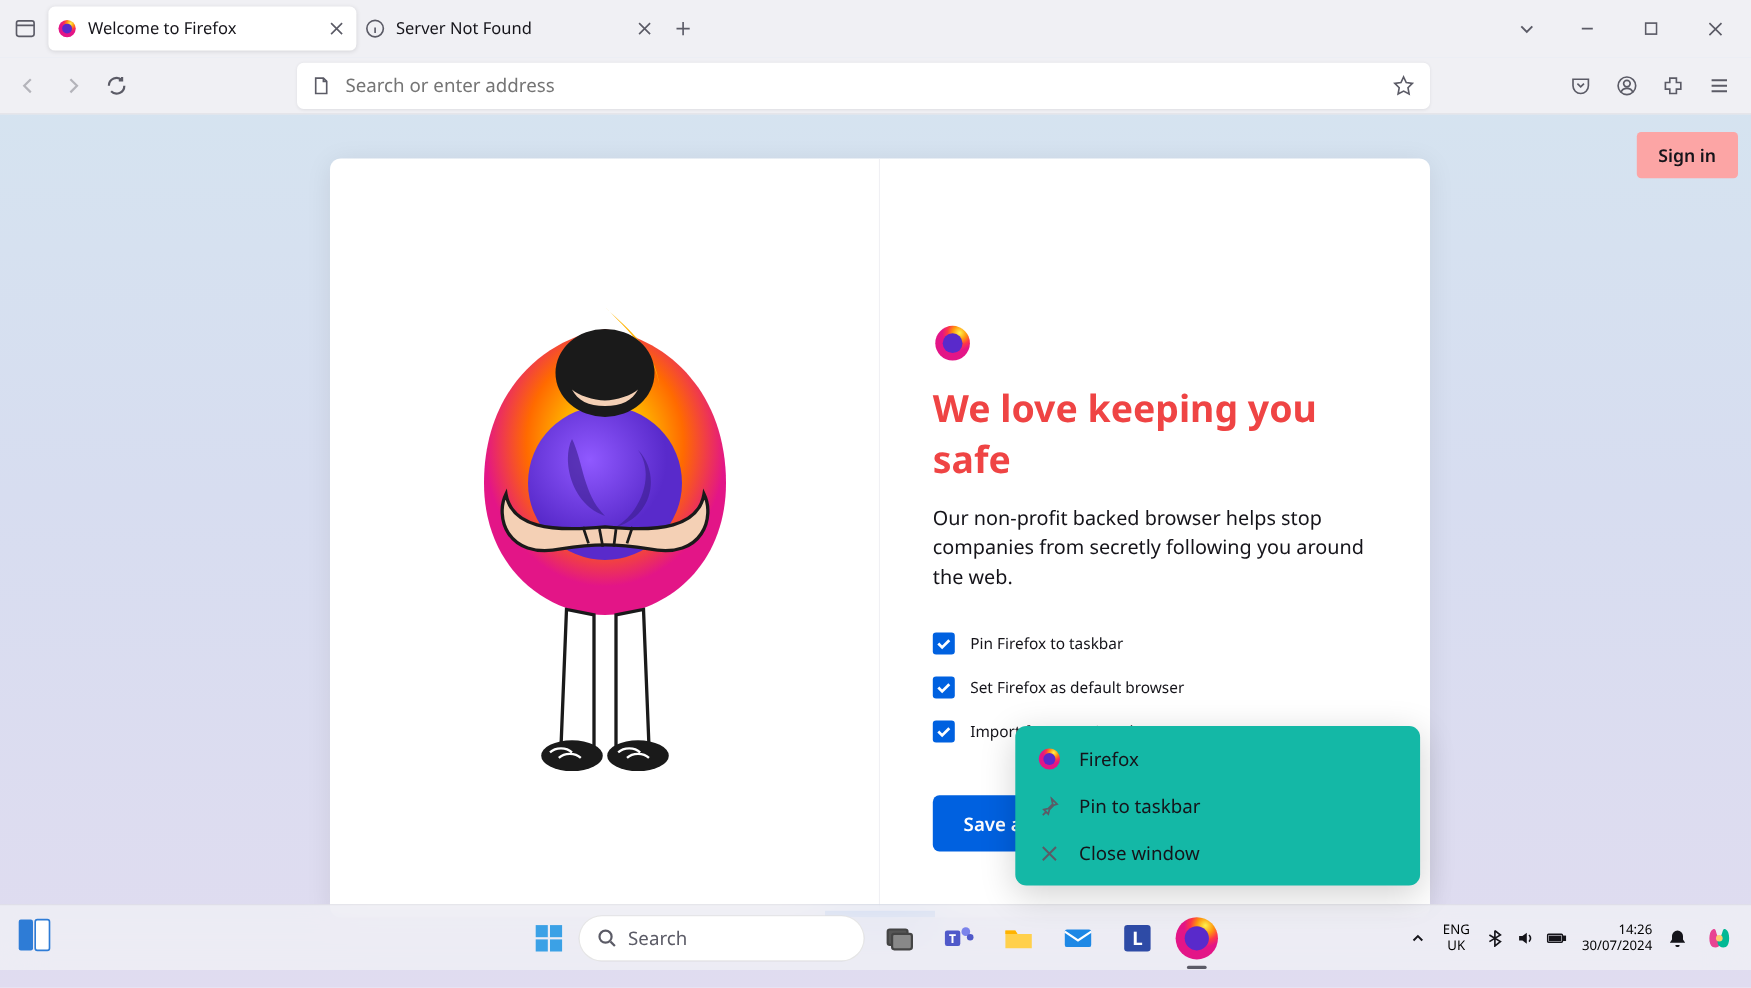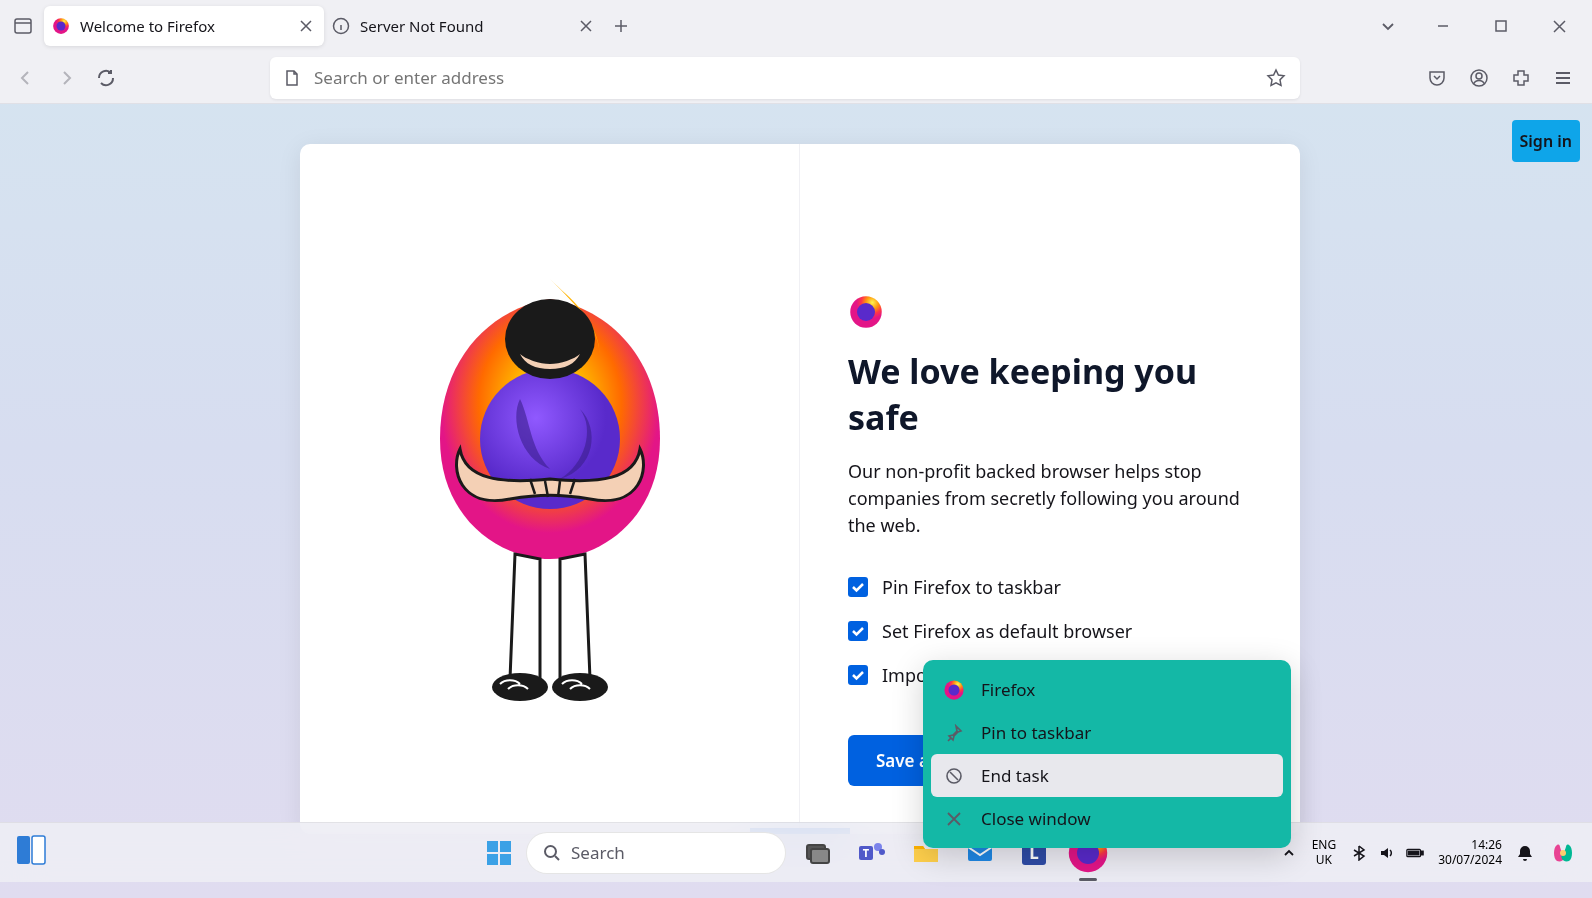--- a/index.html
+++ b/index.html
@@ -25,31 +25,31 @@
 .nav-btn.disabled { opacity: 0.4; }
 .url-bar-wrap { flex: 1; display: flex; justify-content: center; }
 .url-bar { width: 1030px; height: 42px; background: #fff; border-radius: 6px; display: flex; align-items: center; padding: 0 12px; gap: 12px; box-shadow: 0 1px 3px rgba(0,0,0,0.08); margin-left: 140px; justify-content: center; }
 .url-icon { width: 20px; height: 20px; display: flex; align-items: center; justify-content: center; color: #5b5b66; }
 .url-input { flex: 1; border: none; outline: none; font-size: 17px; color: #5b5b66; background: transparent; }
 .url-star { width: 24px; height: 24px; display: flex; align-items: center; justify-content: center; color: #5b5b66; }
 .nav-right { display: flex; gap: 4px; margin-left: 110px; }
 
 
 .content { position: absolute; top: 104px; left: 0; right: 0; bottom: 60px; }
-.sign-in-btn { position: absolute; top: 16px; right: 12px; background: #0ea5e9; border: none; padding: 10px 8px; font-size: 16px; font-weight: 600; color: #15141a; border-radius: 4px; }
+.sign-in-btn { position: absolute; top: 16px; right: 12px; background: #fca5a5; border: none; padding: 10px 20px; font-size: 16px; font-weight: 600; color: #15141a; border-radius: 4px; }
 .card { position: absolute; top: 40px; left: 300px; width: 1000px; height: 690px; background: #fff; border-radius: 10px; box-shadow: 0 4px 24px rgba(0,0,0,0.08); display: flex; overflow: hidden; }
 .card-left { width: 500px; display: flex; align-items: center; justify-content: center; border-right: 1px solid #f0f0f4; }
 .illustration { width: 300px; height: 440px; position: relative; }
 .card-right { flex: 1; padding: 150px 48px 0 48px; }
 .ff-logo { width: 36px; height: 36px; margin-bottom: 18px; }
-.heading { font-size: 34px; font-weight: 700; color: #0f172a; margin-bottom: 18px; }
+.heading { font-size: 34px; font-weight: 700; color: #ef4444; margin-bottom: 18px; }
 .desc { font-size: 18px; color: #15141a; line-height: 1.5; margin-bottom: 36px; max-width: 420px; }
 .check-row { display: flex; align-items: center; gap: 14px; margin-bottom: 20px; }
 .check-box { width: 20px; height: 20px; background: #0061e0; border-radius: 3px; display: flex; align-items: center; justify-content: center; color: #fff; }
-.check-label { font-size: 18px; color: #15141a; }
+.check-label { font-size: 14px; color: #15141a; }
 .save-btn { margin-top: 28px; background: #0061e0; color: #fff; border: none; padding: 14px 28px; font-size: 17px; font-weight: 600; border-radius: 6px; }
 .progress { position: absolute; bottom: 0; left: 50%; transform: translateX(-50%); width: 100px; height: 6px; background: #0061e0; }
 
 
 .ctx-menu { position: absolute; top: 660px; left: 923px; width: 368px; background: #14b8a6; border-radius: 10px; box-shadow: 0 8px 32px rgba(0,0,0,0.18); padding: 8px; z-index: 100; }
 .ctx-item { display: flex; align-items: center; gap: 16px; padding: 10px 12px; font-size: 17px; color: #15141a; border-radius: 6px; }
 .ctx-item.highlighted { background: #e8e8ed; }
 .ctx-icon { width: 22px; height: 22px; display: flex; align-items: center; justify-content: center; color: #5b5b66; }
 
 
@@ -294,29 +294,20 @@
     <span>Firefox</span>
   </div>
   <div class="ctx-item">
     <span class="ctx-icon">
       <svg width="18" height="18" viewBox="0 0 18 18" fill="none" stroke="currentColor" stroke-width="1.6">
           <path d="M11 2l5 5-3 1-4 4-1 4-2-2-3 3 3-3-2-2 4-1 4-4z"></path>
         </svg>
     </span>
     <span>Pin to taskbar</span>
   </div>
-  <div class="ctx-item highlighted">
-    <span class="ctx-icon">
-      <svg width="18" height="18" viewBox="0 0 18 18" fill="none" stroke="currentColor" stroke-width="1.6">
-          <circle cx="9" cy="9" r="7"></circle>
-          <path d="M5 5l8 8"></path>
-        </svg>
-    </span>
-    <span>End task</span>
-  </div>
   <div class="ctx-item">
     <span class="ctx-icon">
       <svg width="16" height="16" viewBox="0 0 16 16" stroke="currentColor" stroke-width="1.8">
           <path d="M2 2l12 12M14 2L2 14"></path>
         </svg>
     </span>
     <span>Close window</span>
   </div>
 </div>
 

